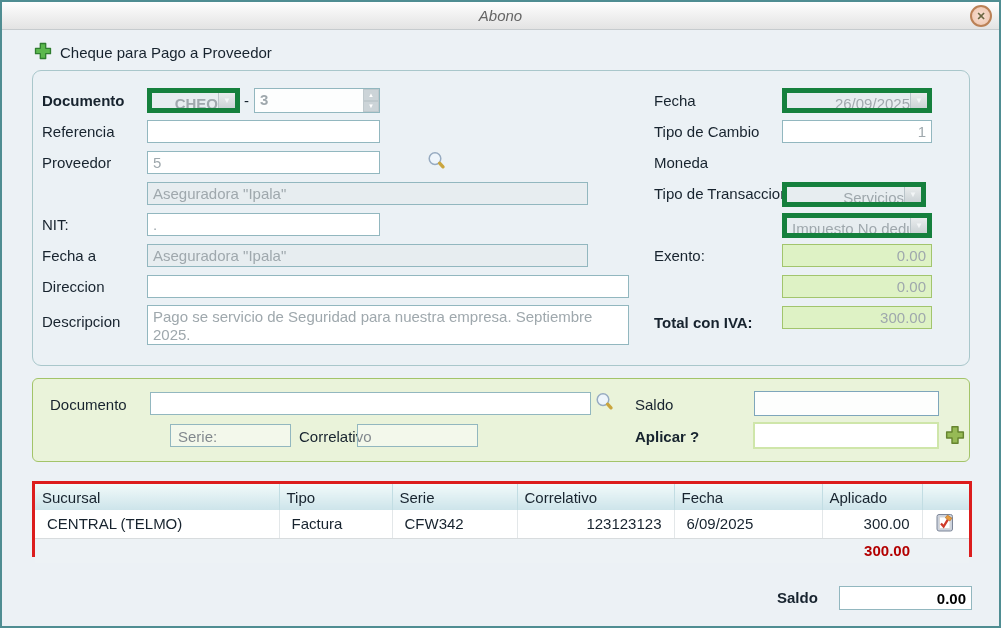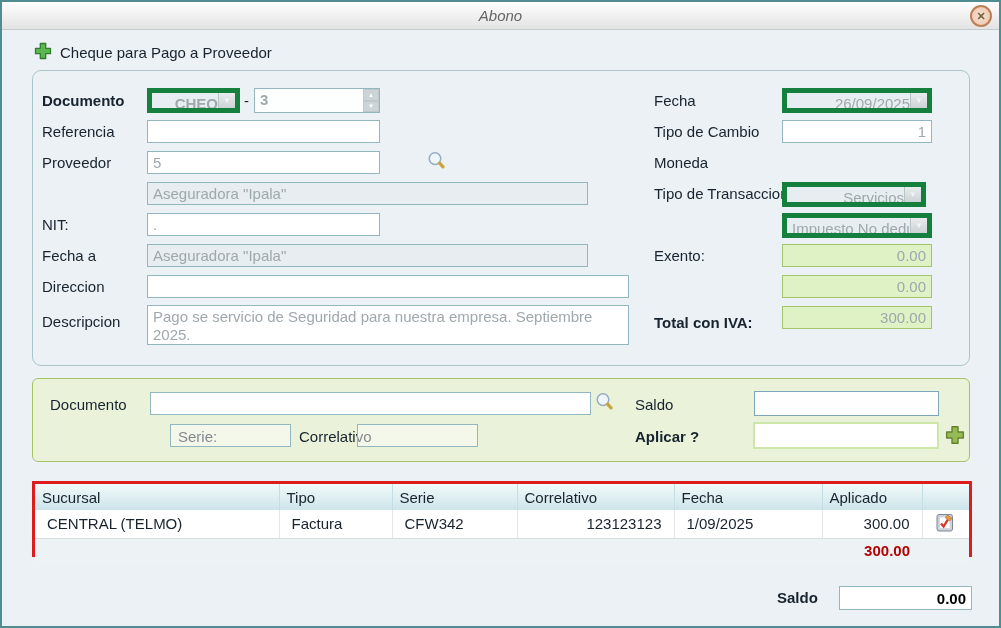--- a/index.html
+++ b/index.html
@@ -198,21 +198,21 @@
           <th>Aplicado</th>
           <th></th>
         </tr>
       </thead>
       <tbody>
         <tr>
           <td>CENTRAL (TELMO)</td>
           <td>Factura</td>
           <td>CFW342</td>
           <td class="r">123123123</td>
-          <td>1/09/2025</td>
+          <td>6/09/2025</td>
           <td class="r">300.00</td>
           <td class="c">
             <span class="icon">
               <svg width="19" height="19" viewBox="0 0 19 19">
                 <rect x="1" y="1.5" width="15.5" height="16.5" rx="2" fill="#ccd2dd" stroke="#7d8698"></rect>
                 <rect x="3.5" y="4" width="10.5" height="11.5" fill="#fff" stroke="#d7d7d7"></rect>
                 <path d="M5 10.5l2.6 3 4.2-6.8" stroke="#cf3a2a" stroke-width="2.3" fill="none"></path>
                 <path d="M11.5 2l4.5 3.2-2.2 2.8-4.5-3.2z" fill="#e89a3c" stroke="#a86a20" stroke-width="0.6"></path>
               </svg>
             </span>

